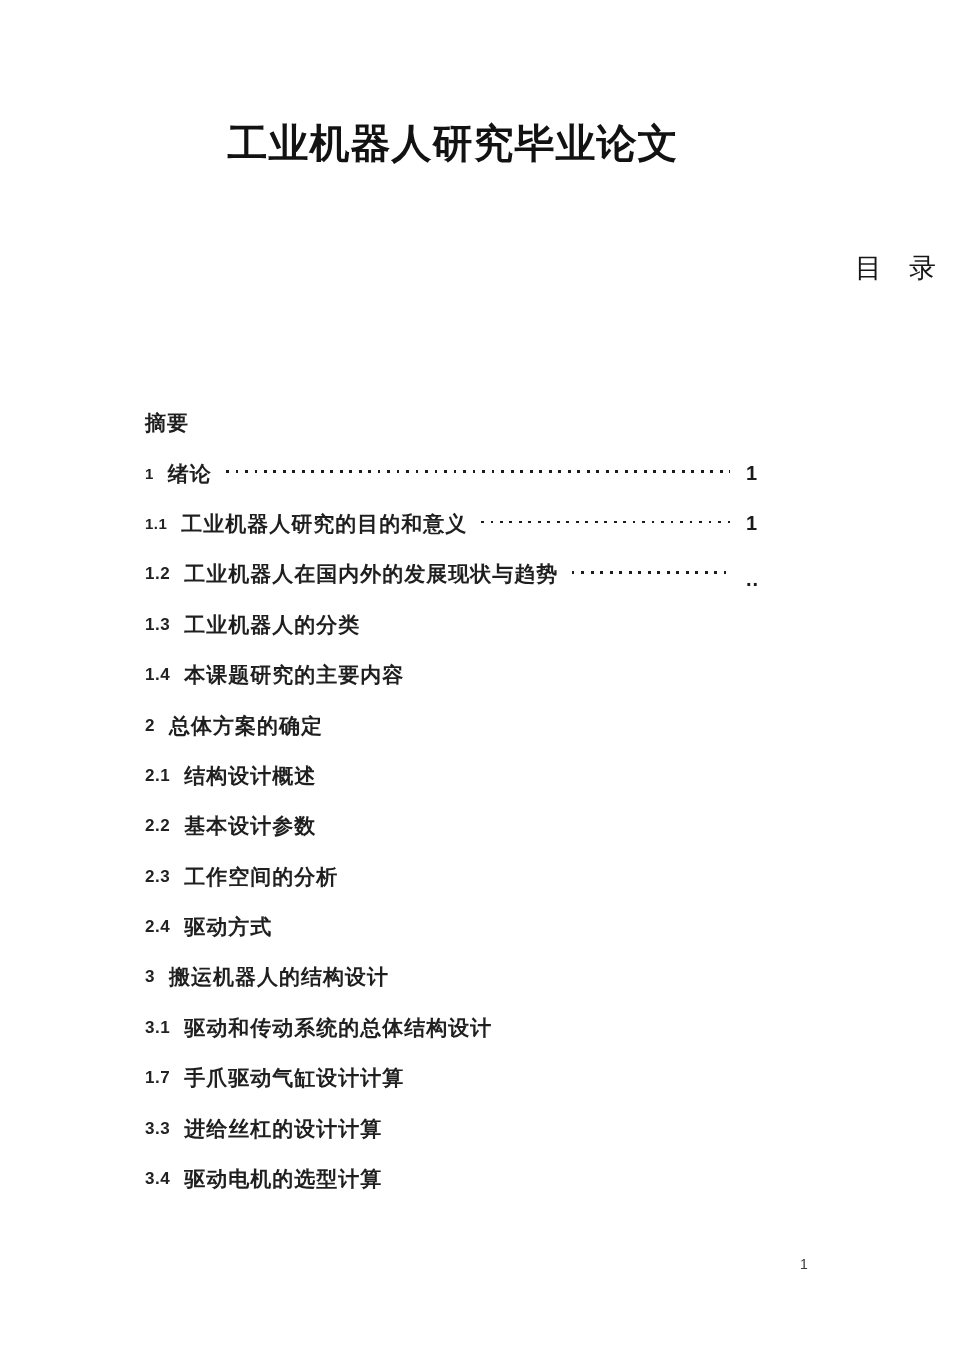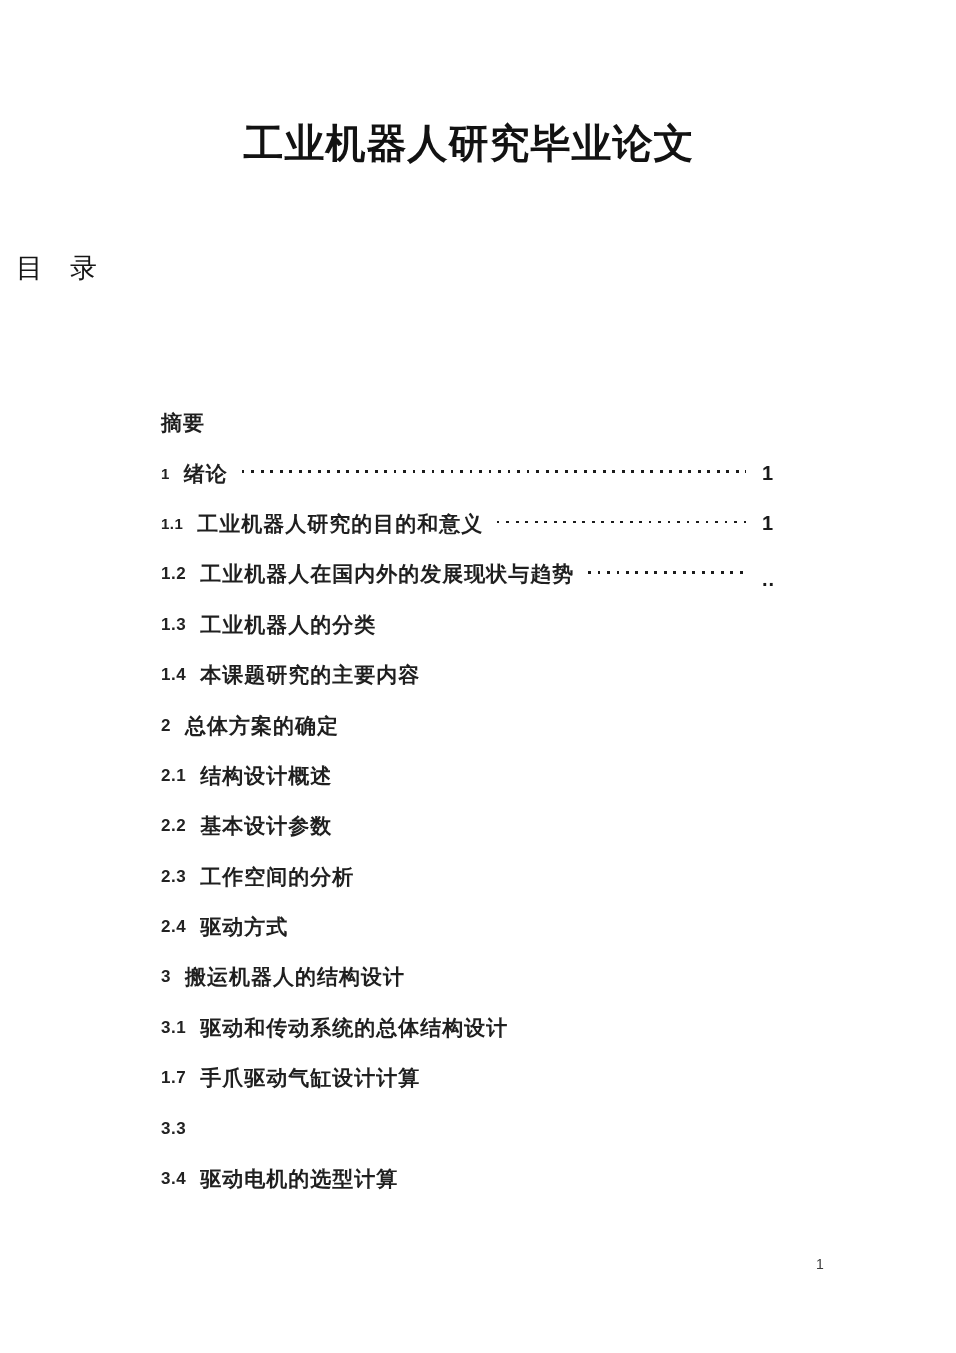--- a/index.html
+++ b/index.html
@@ -8,21 +8,20 @@
     background: #ffffff;
   }
   .page {
     position: relative;
     width: 936px;
     height: 1353px;
     background: #ffffff;
     overflow: hidden;
     font-family: "Liberation Sans", "DejaVu Sans", sans-serif;
     color: #1a1a1a;
-    margin-left: 16px;
   }
   .doc-title {
     position: absolute;
     top: 116px;
     left: 0;
     width: 100%;
     margin: 0;
     text-align: center;
     transform: translateX(-15px);
     font-family: "Liberation Serif", "DejaVu Serif", serif;
@@ -30,21 +29,21 @@
     font-weight: 600;
     letter-spacing: 1px;
     color: #121212;
     white-space: nowrap;
   }
   .toc-heading {
     position: absolute;
     top: 250px;
     left: 0;
     width: 100%;
-    text-align: left;
+    text-align: right;
     font-family: Liberation Serif, serif;
     font-size: 27px;
     font-weight: 500;
     color: #161616;
     white-space: pre;
   }
   .toc {
     position: absolute;
     top: 398px;
     left: 145px;
@@ -195,20 +194,21 @@
   </div>
 
   <div class="toc-row">
     <span class="toc-num">1.7</span>
     <span class="toc-label">手爪驱动气缸设计计算</span>
 
   </div>
 
   <div class="toc-row">
     <span class="toc-num">3.3</span>
+    <span class="toc-label">进给丝杠的设计计算</span>
 
   </div>
 
   <div class="toc-row">
     <span class="toc-num">3.4</span>
     <span class="toc-label">驱动电机的选型计算</span>
 
   </div>
 </div>
 

